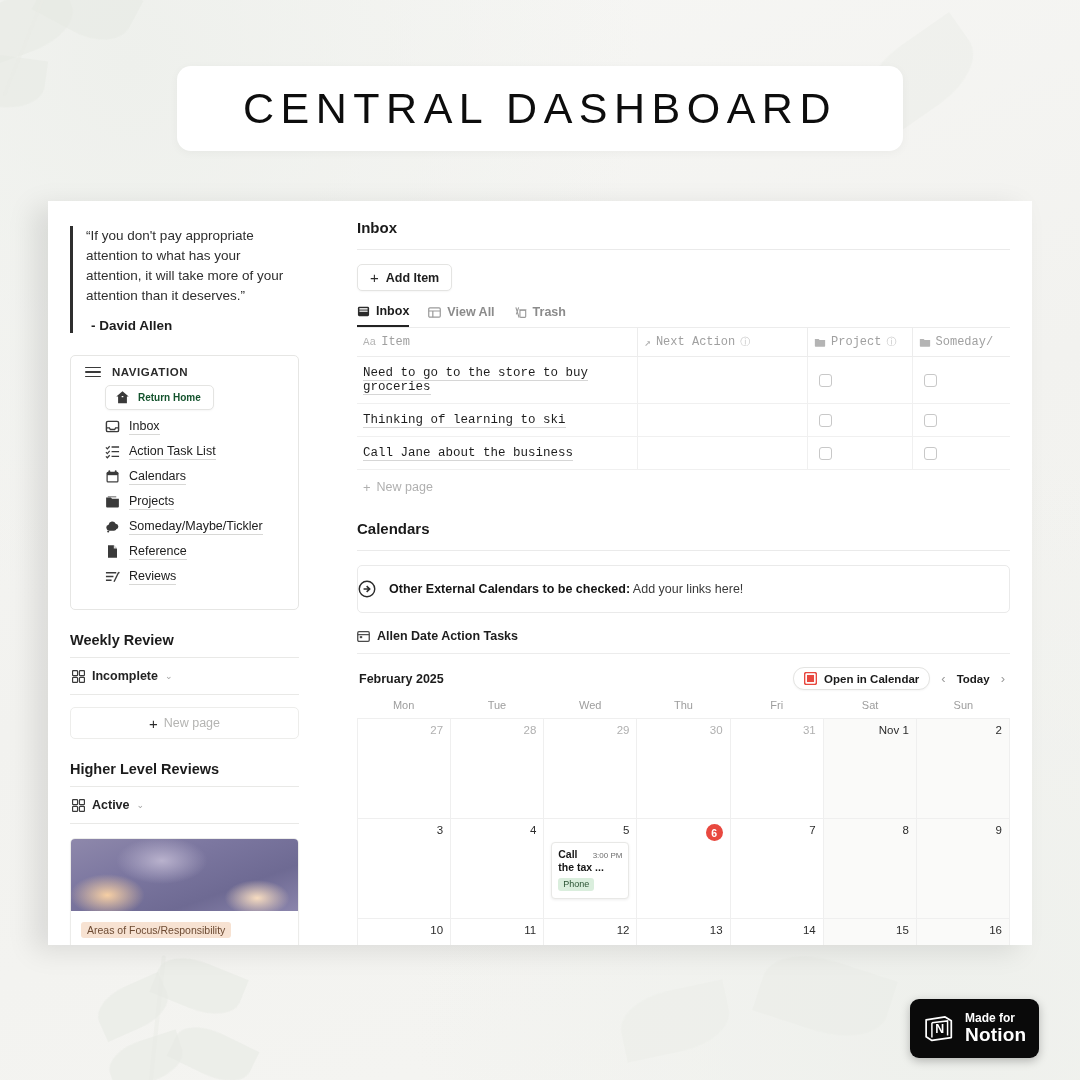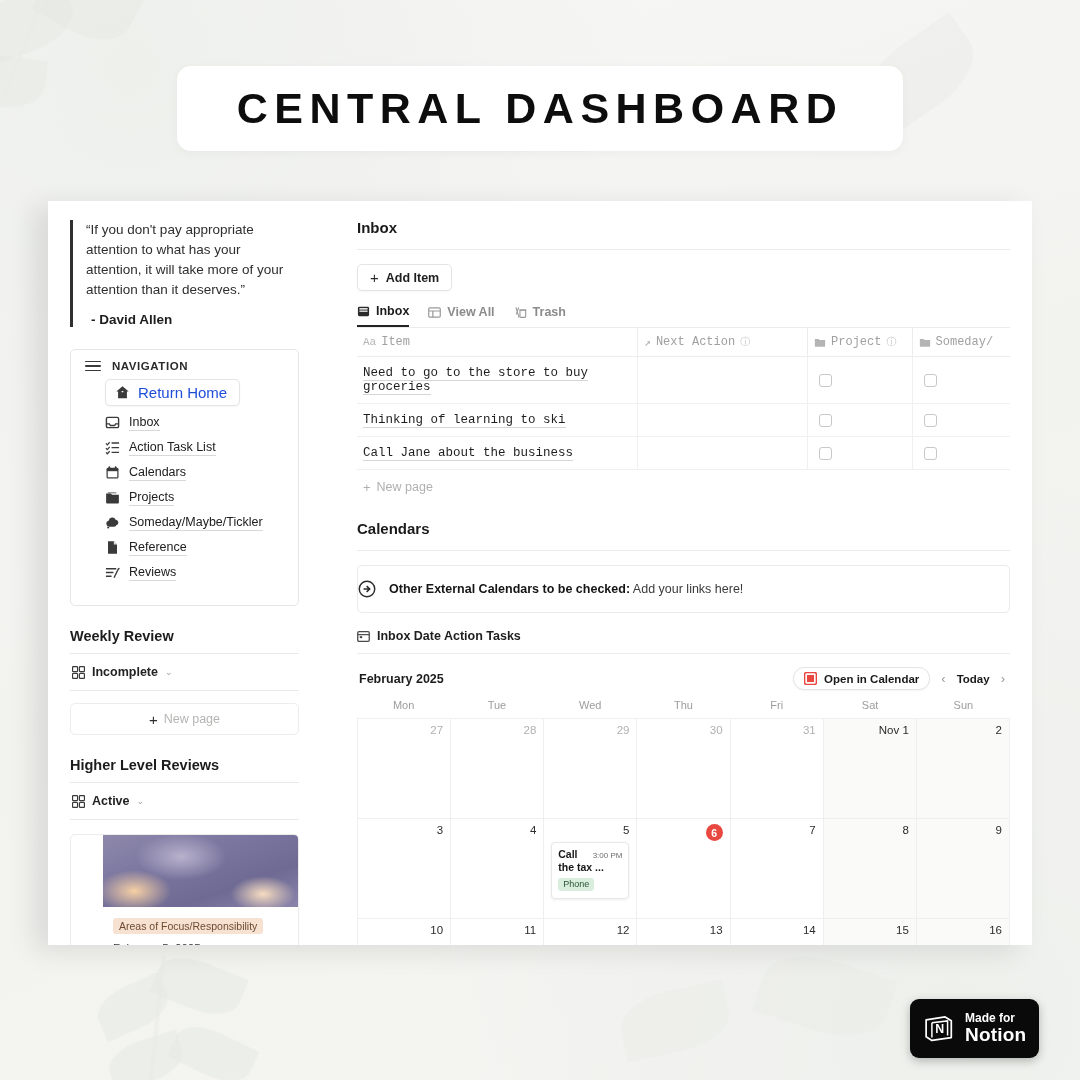--- a/index.html
+++ b/index.html
@@ -32,21 +32,21 @@
   
   .banner {
     position: absolute; left: 177px; top: 66px;
     width: 726px; height: 85px;
     background: #ffffff;
     border-radius: 14px;
     display: flex; align-items: center; justify-content: center;
     box-shadow: 0 2px 10px rgba(0,0,0,.04);
   }
   .banner-text {
-    font-size: 43px; font-weight: 700; letter-spacing: 6.5px;
+    font-size: 43px; font-weight: 400; letter-spacing: 6.5px;
     color: #0d0d0d;
   }
 
   
   .app {
     position: absolute; left: 48px; top: 201px;
     width: 984px; height: 744px;
     background: #ffffff;
     box-shadow: -14px 6px 26px rgba(0,0,0,.10);
     display: flex;
@@ -56,21 +56,21 @@
   
   .sidebar {
     width: 273px; flex: 0 0 273px;
     padding: 14px 22px 0 22px;
     background: #fff;
     overflow: hidden;
   }
   .quote {
     border-left: 3px solid #2f2f2f;
     padding-left: 13px;
-    margin-top: 5px;
+    margin-top: 11px;
   }
   .quote p {
     font-size: 13.5px; line-height: 20px; color: #2e2e2e; font-weight: 500;
   }
   .quote .author {
     font-size: 13.5px; font-weight: 700; color: #1d1d1d;
     margin-top: 12px; padding-left: 5px;
   }
 
   .nav-box {
@@ -90,21 +90,21 @@
   .hamburger i { display:block; height:1.6px; background:#3a3a3a; border-radius:1px;}
 
   .home-btn {
     display: inline-flex; align-items: center; gap: 8px;
     margin-left: 22px; margin-bottom: 4px;
     border: 1px solid #e4e4e2; border-radius: 5px;
     padding: 4px 12px 4px 9px;
     background: #fff;
     box-shadow: 0 1px 2px rgba(0,0,0,.04);
   }
-  .home-btn .t { font-size: 15px; font-weight: 400; color: #1d4ed8; }
+  .home-btn .t { font-size: 10px; font-weight: 700; color: #14532d; }
 
   .nav-item {
     display: flex; align-items: center; gap: 9px;
     margin-left: 22px; padding: 4.5px 0;
   }
   .nav-item .t {
     font-size: 12.5px; color: #202020; font-weight: 500;
     border-bottom: 1px solid #d8d8d6;
     line-height: 15px;
   }
@@ -130,21 +130,20 @@
     height: 32px; display:flex; align-items:center; justify-content:center;
     gap: 6px; color: #b4b4b2; font-size: 12.5px;
   }
 
   .card {
     margin-top: 14px;
     border: 1px solid #ececea;
     border-radius: 5px;
     overflow: hidden;
     box-shadow: 0 1px 2px rgba(0,0,0,.03);
-    padding-left: 32px;
   }
   .card-img {
     height: 72px;
     background:
       radial-gradient(ellipse 60px 34px at 16% 78%, #f6cfa4 0%, rgba(246,207,164,0) 62%),
       radial-gradient(ellipse 54px 30px at 82% 82%, #f7dcc0 0%, rgba(247,220,192,0) 60%),
       radial-gradient(ellipse 70px 36px at 40% 30%, #b9b2cd 0%, rgba(185,178,205,0) 65%),
       linear-gradient(160deg, #8e88ab 0%, #7c77a0 35%, #6e6a93 70%, #8b85ac 100%);
   }
   .card-body { padding: 9px 10px 11px 10px; }
@@ -535,21 +534,21 @@
         </svg>
       <div class="txt"><b>Other External Calendars to be checked:</b><span> Add your links here!</span></div>
     </div>
 
     <div class="fixed-date">
       <svg style="width:13px;height:13px" viewBox="0 0 14 14">
           <rect x="0.8" y="1.8" width="12.4" height="10.4" rx="1.3" fill="none" stroke="#4a4a4a" stroke-width="1.4"></rect>
           <path d="M0.8 5h12.4" stroke="#4a4a4a" stroke-width="1.3"></path>
           <rect x="3" y="6.6" width="2.6" height="2.2" fill="#4a4a4a"></rect>
         </svg>
-      <span class="t">Inbox Date Action Tasks</span>
+      <span class="t">Allen Date Action Tasks</span>
     </div>
     <div class="fd-rule"></div>
 
     <div class="cal-head">
       <span class="cal-month">February 2025</span>
       <div class="cal-ctrls">
         <div class="open-cal">
           <svg style="width:13px;height:13px" viewBox="0 0 14 14">
               <rect x="0.6" y="0.6" width="12.8" height="12.8" rx="2.2" fill="#fff" stroke="#e8483f" stroke-width="1.7"></rect>
               <rect x="3.2" y="3.2" width="7.6" height="7.6" fill="#e8483f"></rect>

